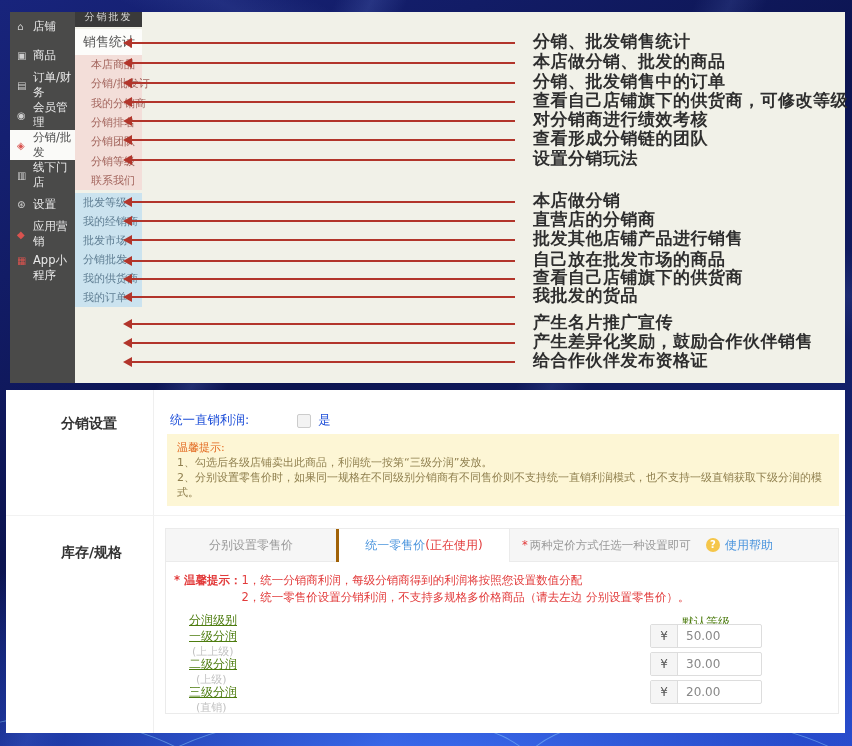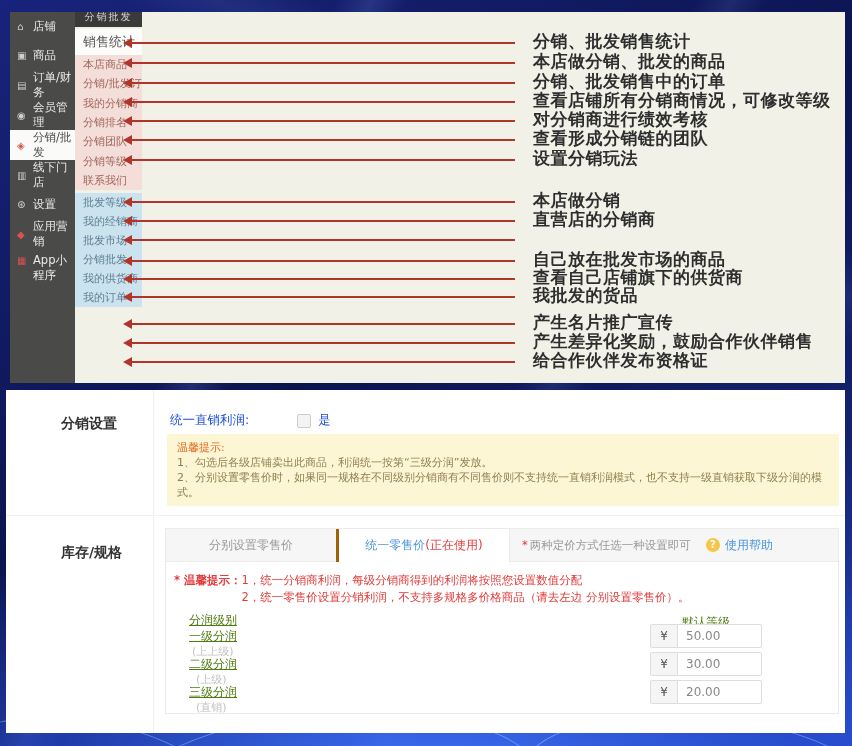--- a/index.html
+++ b/index.html
@@ -27,21 +27,21 @@
   .side-item.red-ico .ico{color:#d9534f;}
   .side-item.wrap{align-items:flex-start;padding-top:4px;line-height:15px;}
   .side-item.wrap .lbl{word-break:break-all;width:46px;}
 
   .submenu{position:absolute;left:65px;top:0;width:67px;height:100%;}
   .sm-header{height:15px;background:#3a3a3a;color:#d8d8d8;font-size:10px;overflow:hidden;
     display:flex;justify-content:center;align-items:flex-end;letter-spacing:2px;line-height:20px;}
   .sm-selected{position:absolute;top:17px;left:0;right:0;height:26px;background:#fcfcfa;
     color:#555;display:flex;align-items:center;padding-left:8px;font-size:13px;box-sizing:border-box;cursor:pointer;}
   .sm-block{position:absolute;left:0;right:0;display:flex;flex-direction:column;justify-content:space-around;}
-  .sm-pink{top:43px;height:135px;background:#f3ded9;color:#a2645c;}
+  .sm-pink{top:43px;height:135px;background:#f3ded9;color:#a2645c;padding-left:8px;}
   .sm-blue{top:181px;height:114px;background:#cbe3ef;color:#5e7d92;}
   .sm-green{top:303px;height:58px;background:#e2ebd3;color:#84926d;}
   .sm-row{display:flex;align-items:center;padding-left:8px;font-size:11px;cursor:pointer;white-space:nowrap;}
 
   .arrow{position:absolute;left:118px;width:387px;height:0;border-top:2px solid #b2352b;}
   .arrow::before{content:"";position:absolute;left:-10px;top:-6px;width:0;height:0;
     border:5px solid transparent;border-right:9px solid #b2352b;}
   .note{position:absolute;left:523px;font-size:17px;font-weight:bold;color:#2e2e2e;
     white-space:nowrap;letter-spacing:.5px;}
 
@@ -171,26 +171,27 @@
     <div class="arrow" style="top:248px"></div>
     <div class="arrow" style="top:266px"></div>
     <div class="arrow" style="top:284px"></div>
     <div class="arrow" style="top:311px"></div>
     <div class="arrow" style="top:330px"></div>
     <div class="arrow" style="top:349px"></div>
 
     <div class="note" style="top:18px">分销、批发销售统计</div>
     <div class="note" style="top:38px">本店做分销、批发的商品</div>
     <div class="note" style="top:58px">分销、批发销售中的订单</div>
-    <div class="note" style="top:77px">查看店铺所有分销商情况，可修改等级</div>
+    <div class="note" style="top:77px">查看自己店铺旗下的供货商，可修改等级</div>
     <div class="note" style="top:96px">对分销商进行绩效考核</div>
     <div class="note" style="top:115px">查看形成分销链的团队</div>
     <div class="note" style="top:135px">设置分销玩法</div>
     <div class="note" style="top:177px">本店做分销</div>
     <div class="note" style="top:196px">直营店的分销商</div>
+    <div class="note" style="top:215px">批发其他店铺产品进行销售</div>
     <div class="note" style="top:236px">自己放在批发市场的商品</div>
     <div class="note" style="top:254px">查看自己店铺旗下的供货商</div>
     <div class="note" style="top:272px">我批发的货品</div>
     <div class="note" style="top:299px">产生名片推广宣传</div>
     <div class="note" style="top:318px">产生差异化奖励，鼓励合作伙伴销售</div>
     <div class="note" style="top:337px">给合作伙伴发布资格证</div>
   </div>
 
   <div class="panel">
     <div class="vdiv"></div>

